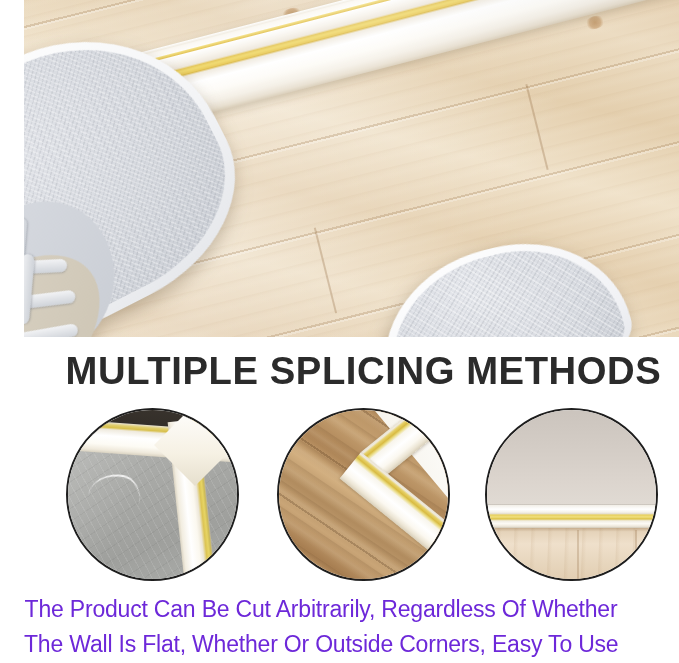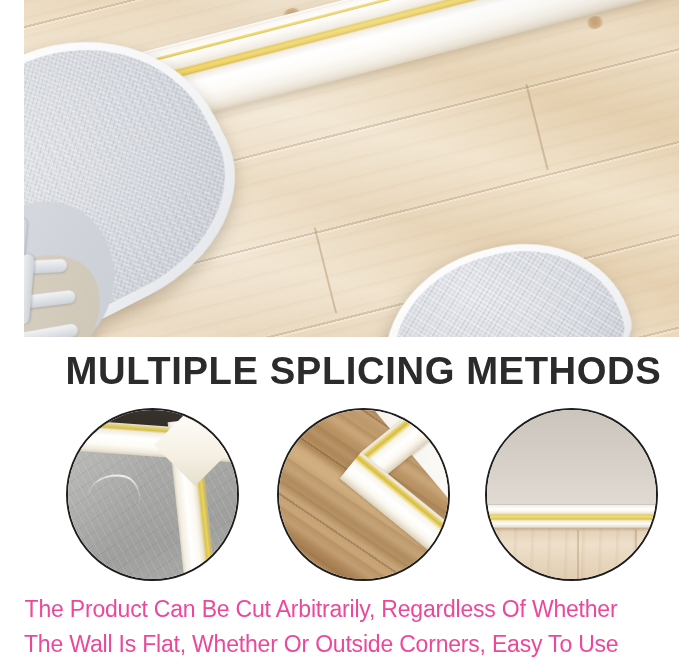--- a/index.html
+++ b/index.html
@@ -402,21 +402,21 @@
     width: 2px;
     background: rgba(150,116,74,0.28);
   }
 
   
   #subtitle {
     position: absolute;
     left: 0; top: 592px;
     width: 594px;
     text-align: center;
-    color: #ec4899;
+    color: #6d28d9;
   }
   #subtitle .sub-line {
     font-family: "Liberation Sans", sans-serif;
     font-size: 23px;
     font-weight: 400;
     line-height: 35px;
     letter-spacing: -0.2px;
     white-space: nowrap;
   }
 </style>

